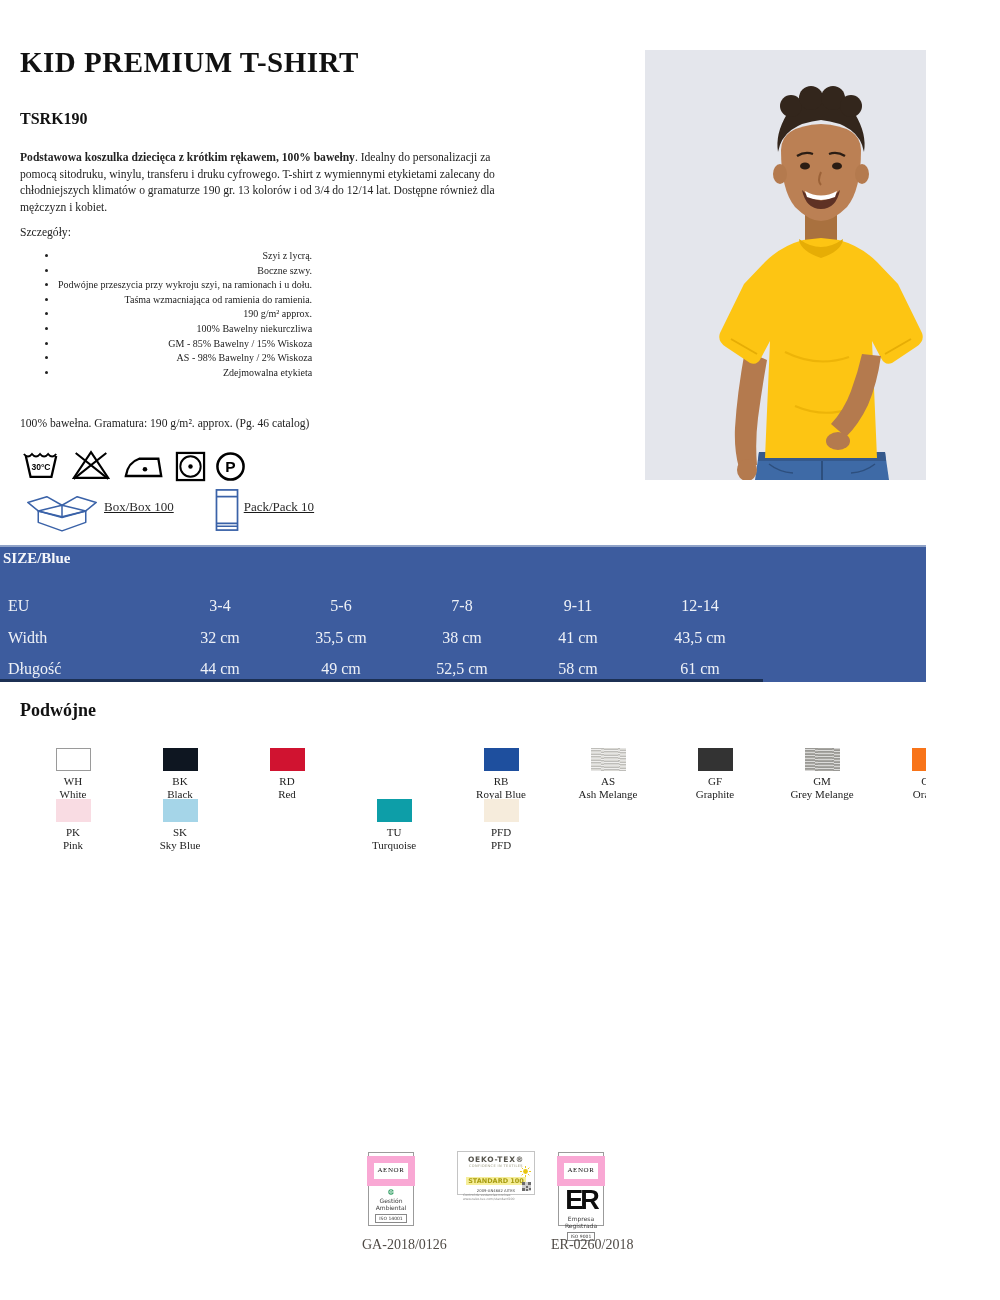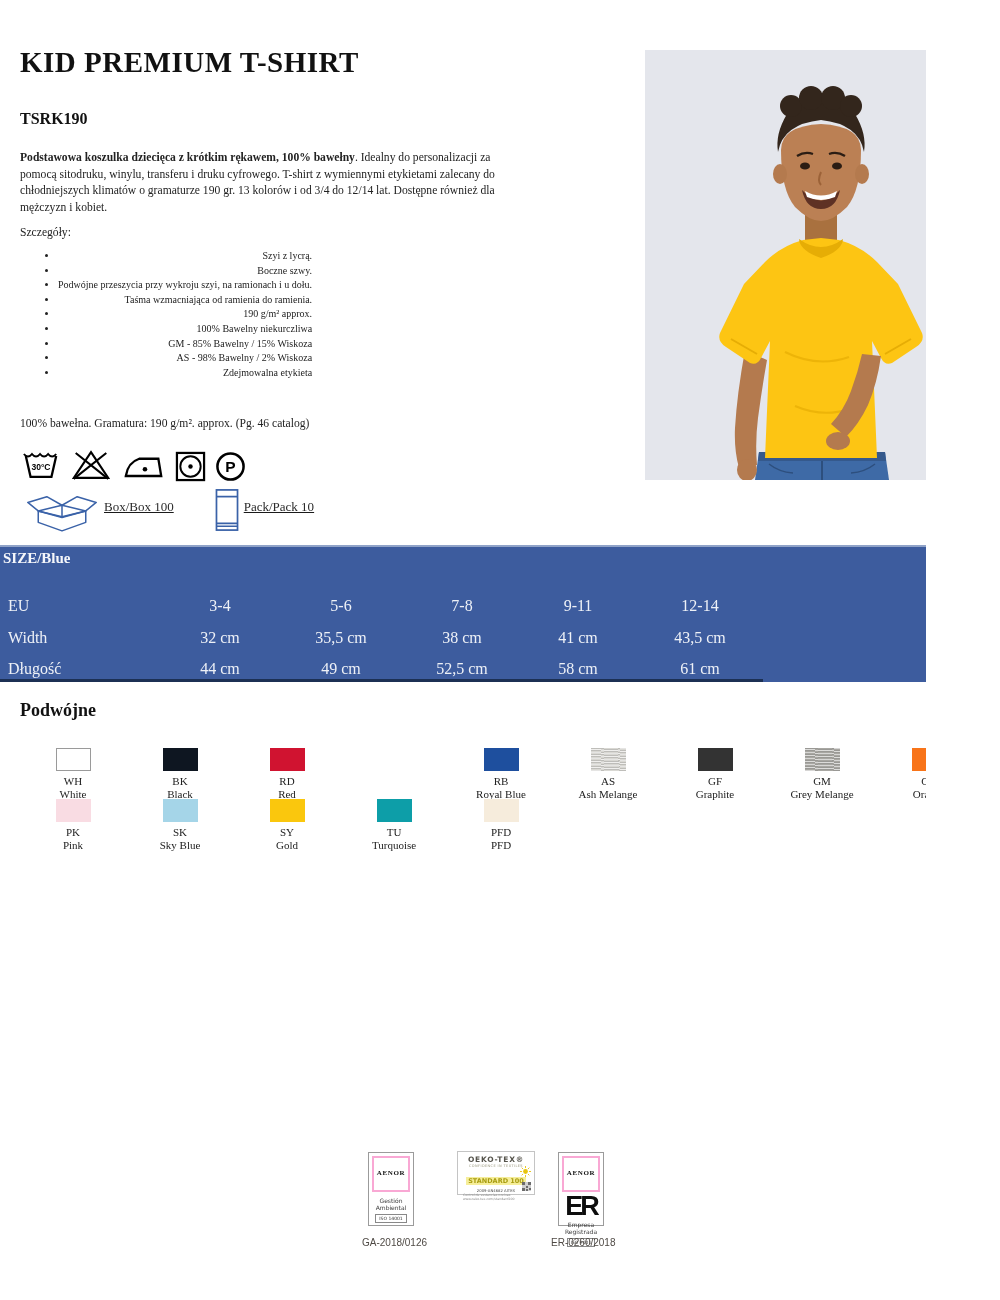--- a/index.html
+++ b/index.html
@@ -44,40 +44,40 @@
       repeating-linear-gradient(3deg, rgba(255,255,255,.6) 0 1px, rgba(0,0,0,0) 1px 3px),
       repeating-linear-gradient(-4deg, rgba(110,110,110,.25) 0 1px, rgba(0,0,0,0) 1px 2px);}
   .crow1{top:748px}.crow2{top:799px}
   .cc0{left:21px}.cc1{left:128px}.cc2{left:235px}.cc3{left:342px}.cc4{left:449px}
   .cc5{left:556px}.cc6{left:663px}.cc7{left:770px}.cc8{left:877px}
 
   
   .cert{position:absolute;background:#fff;box-sizing:border-box;}
   .aenor-box{width:46px;height:74px;border:1px solid #9b9b9b;padding:3px 2px 2px 2px;
              display:flex;flex-direction:column;align-items:center;}
-  .aenor-brand{border:2px solid #f9a8d4;font-weight:bold;font-size:7px;letter-spacing:.6px;
-               padding:12px 3px;line-height:1.1;color:#111;}
+  .aenor-brand{border:7px solid #f9a8d4;font-weight:normal;font-size:7px;letter-spacing:.6px;
+               padding:4px 3px;line-height:1.1;color:#111;}
   .aenor-name{font-family:"DejaVu Sans",sans-serif;font-size:6px;line-height:7px;color:#3a3a3a;
               text-align:center;margin-top:2px;}
   .iso-box{border:1px solid #888;font-size:4.5px;font-family:"DejaVu Sans",sans-serif;
            padding:1px 3px;margin-top:3px;line-height:1.2;color:#333;}
   .ga-sym{margin-top:3px;}
   .er-mono{font-family:"Liberation Sans",sans-serif;font-weight:bold;font-size:27px;
            line-height:26px;letter-spacing:-3px;color:#0d0d0d;margin-top:1px;}
   .oeko{width:78px;height:44px;border:1px solid #c4c4c4;position:relative;text-align:center;
         font-family:"DejaVu Sans",sans-serif;padding-top:3px;}
   .oeko-brand{font-size:7.5px;color:#55534b;letter-spacing:.8px;font-weight:bold;}
   .oeko-tag{font-size:3.5px;color:#9a987f;letter-spacing:.4px;}
   .oeko-std{font-size:6.5px;font-weight:bold;color:#a89c10;background:#f6ee9a;
             display:inline-block;padding:0 2px;margin-top:1px;}
   .oeko-cert{font-size:3.8px;color:#4a4a4a;margin-top:1px;}
   .oeko-note{font-size:3.2px;color:#8a8a8a;line-height:3.9px;margin-top:1px;text-align:left;padding-left:5px;}
   .oeko-sun{position:absolute;right:3px;top:14px;}
   .oeko-qr{position:absolute;right:3px;bottom:3px;}
-  .cert-code{position:absolute;font-family:Liberation Sans, sans-serif;font-size:10px;color:#4f4a45;}
+  .cert-code{position:absolute;font-family:Liberation Serif, serif;font-size:14px;color:#4f4a45;}
 
   
   .photo{position:absolute;left:645px;top:50px;width:352px;height:430px;}
 </style>
 </head>
 <body>
 
 <div class="page">
 
   <div class="title">KID PREMIUM T-SHIRT</div>
@@ -220,25 +220,20 @@
 
   <div class="ccell crow2 cc0">
       <div class="swatch" style="background-color: rgb(249, 220, 227);"></div>
       <div>PK</div>
       <div>Pink</div>
     </div>
   <div class="ccell crow2 cc1">
       <div class="swatch" style="background-color: rgb(165, 213, 232);"></div>
       <div>SK</div>
       <div>Sky Blue</div>
-    </div>
-  <div class="ccell crow2 cc2">
-      <div class="swatch" style="background-color: rgb(250, 199, 13);"></div>
-      <div>SY</div>
-      <div>Gold</div>
     </div>
   <div class="ccell crow2 cc3">
       <div class="swatch" style="background-color: rgb(13, 158, 168);"></div>
       <div>TU</div>
       <div>Turquoise</div>
     </div>
   <div class="ccell crow2 cc4">
       <div class="swatch" style="background-color: rgb(246, 236, 220);"></div>
       <div>PFD</div>
       <div>PFD</div>

